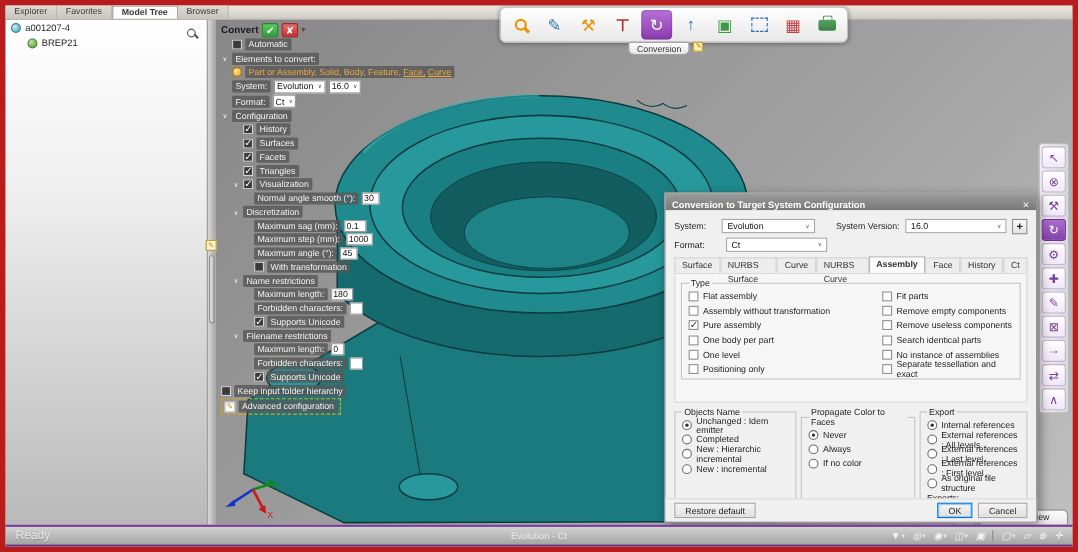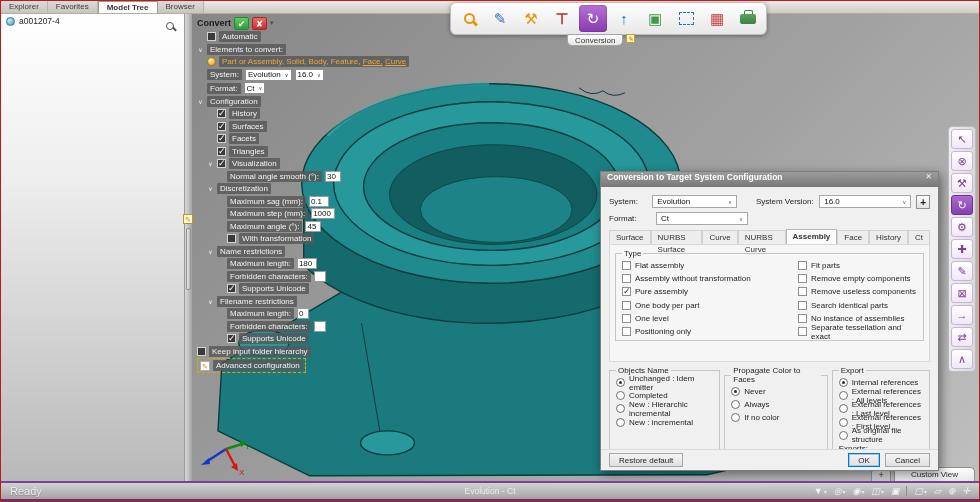--- a/index.html
+++ b/index.html
@@ -1,17 +1,17 @@
 <!DOCTYPE html>
 <html><head>
 <meta charset="utf-8">
 <style>
   html,body{margin:0;padding:0;background:#2e2e2e;}
   *{box-sizing:border-box;}
-  .window{position:relative;width:980px;height:502px;border:1px solid #b91c1c;background:#d6d2cb;
+  .window{position:relative;width:980px;height:502px;border:5px solid #b91c1c;background:#d6d2cb;
     overflow:hidden;font-family:"Liberation Sans",sans-serif;font-size:8px;color:#222;}
 
   
   .tabbar{position:absolute;top:0;left:0;width:100%;height:13px;
     background:linear-gradient(#ece9e3,#cfccc5);border-bottom:1px solid #b1ada5;display:flex;align-items:flex-end;z-index:2;}
   .apptab{height:12px;line-height:12px;padding:0 8px;color:#3c3c3c;border-right:1px solid #b8b4ac;background:linear-gradient(#dedbd4,#c8c5be);}
   .apptab.active{background:#fbfbfb;border:1px solid #9a9a9a;border-bottom:none;font-weight:bold;}
 
   
   .treepanel{position:absolute;top:13px;left:0;width:184px;bottom:20px;
@@ -82,21 +82,21 @@
   .ccombo{display:inline-flex;align-items:center;height:12px;background:#fff;border:1px solid #8f8f8f;font-size:8px;padding:0 2px;gap:4px;color:#111;}
   .ccombo .cc{font-size:5px;color:#444;}
   .tin{height:11px;border:1px solid #9a9a9a;background:#fff;font-size:8px;padding:0 1px;font-family:"Liberation Sans",sans-serif;color:#111;}.w24{width:24px}.w20{width:20px}.w16{width:16px}.w12{width:12px}
   .adv{display:flex;align-items:center;gap:3px;border:1px dashed #e0a410;padding:1px 2px;}
   .adv-ico{width:10px;height:10px;background:#fff;border:1px solid #aaa;font-size:7px;line-height:9px;text-align:center;color:#d98a00;}
 
   
   .dialog{position:absolute;left:599px;top:170px;width:339px;height:300px;background:#f0f0f0;
     border:1px solid #7e7e7e;box-shadow:2px 3px 10px rgba(0,0,0,.45);z-index:7;font-size:8px;color:#1e1e1e;}
   .dlg-title{height:15px;background:linear-gradient(#9c9c9c,#787878);color:#fff;font-size:8.5px;font-weight:bold;
-    display:flex;align-items:flex-start;padding:0 6px;gap:28px;}
+    display:flex;align-items:flex-end;padding:0 6px;gap:28px;}
   .dlg-close{margin-left:auto;font-size:8px;color:#f0f0f0;font-weight:normal;}
   .dlg-body{position:relative;padding:6px 8px 0 8px;height:263px;}
   .frow{display:flex;align-items:center;gap:5px;height:17px;}
   .flabel{width:42px;}
   .fvlabel{width:64px;margin-left:14px;}
   .dcombo{display:flex;align-items:center;justify-content:space-between;background:#fff;border:1px solid #a8a8a8;
     height:13px;padding:0 4px;color:#111;}
   .dcombo .cc{font-size:5px;color:#555;}
   .w92{width:92px}.w100{width:100px}
   .plusbtn{margin-left:auto;width:15px;height:14px;border:1px solid #8f8f8f;background:linear-gradient(#fbfbfb,#e3e3e3);
@@ -152,20 +152,24 @@
     <span class="apptab">Explorer</span>
     <span class="apptab">Favorites</span>
     <span class="apptab active">Model Tree</span>
     <span class="apptab">Browser</span>
   </div>
 
   <div class="treepanel">
     <div class="trow">
       <span class="ico-globe"></span>
       <span>a001207-4</span>
+    </div>
+    <div class="trow child">
+      <span class="ico-sphere"></span>
+      <span>BREP21</span>
     </div>
     <span class="tree-search"></span>
   </div>
 
   <div class="splitter">
     <span class="split-pencil">✎</span>
     <span class="split-handle"></span>
   </div>
 
   <div class="viewport">

